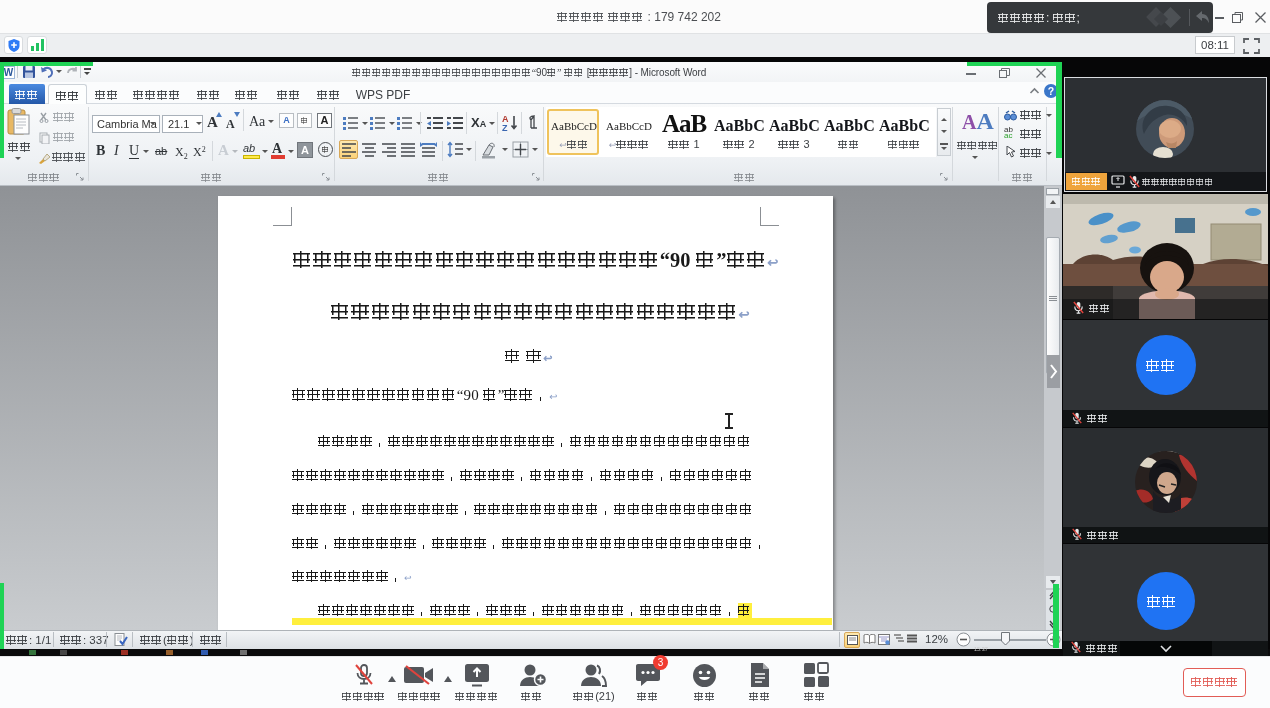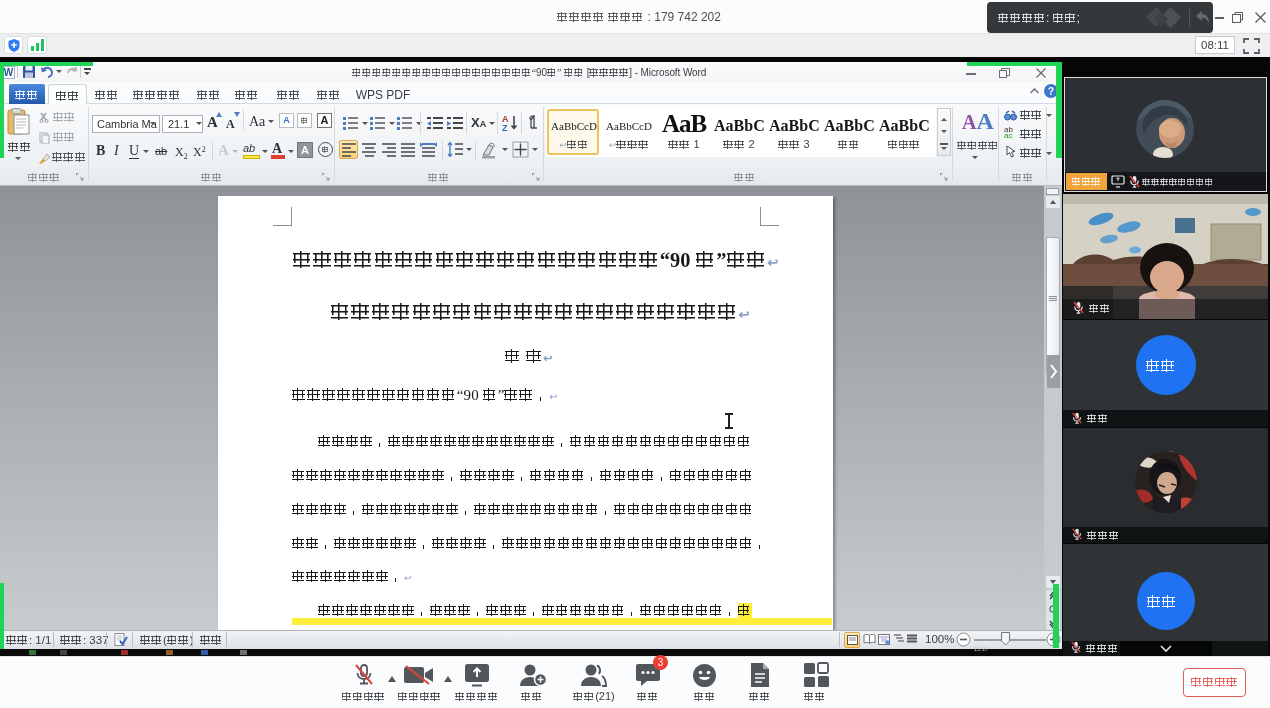--- a/index.html
+++ b/index.html
@@ -371,21 +371,21 @@
       <rect x="0.5" y="0.5" width="11" height="10" fill="#fdfdfd" stroke="#777"></rect>
       <path d="M1 3 h10 M3 5 h6 M3 7 h6" stroke="#99c"></path>
       <circle cx="9.5" cy="8.5" r="2.2" fill="#5b8ed6"></circle>
     </svg>
 <svg class="a" style="left:893px;top:634px" width="12" height="11" viewBox="0 0 12 11">
       <path d="M1 1 h7 M3 4 h7 M5 7 h6" stroke="#777" stroke-width="1.5"></path>
     </svg>
 <svg class="a" style="left:906px;top:634px" width="12" height="11" viewBox="0 0 12 11">
       <path d="M1 1.5 h10 M1 4.5 h10 M1 7.5 h10" stroke="#555" stroke-width="1.8"></path>
     </svg>
-<div class="a" style="left:925px;top:633px;font-size:11.5px;color:#3c4044">100%</div>
+<div class="a" style="left:925px;top:633px;font-size:11.5px;color:#3c4044">12%</div>
 <svg class="a" style="left:956px;top:632px" width="15" height="15" viewBox="0 0 15 15">
       <circle cx="7.5" cy="7.5" r="6.5" fill="#fdfdfd" stroke="#8a8f94"></circle>
       <path d="M4 7.5 h7" stroke="#555" stroke-width="1.6"></path>
     </svg>
 <div class="a" style="left:974px;top:639px;width:72px;height:1.5px;background:#9aa0a6"></div>
 <svg class="a" style="left:1001px;top:632px" width="9" height="14" viewBox="0 0 9 14">
       <path d="M0.5 0.5 L8.5 0.5 L8.5 9 L4.5 13 L0.5 9 Z" fill="#f5f6f8" stroke="#70757a"></path>
     </svg>
 <svg class="a" style="left:1046px;top:632px" width="15" height="15" viewBox="0 0 15 15">
       <circle cx="7.5" cy="7.5" r="6.5" fill="#fdfdfd" stroke="#8a8f94"></circle>

